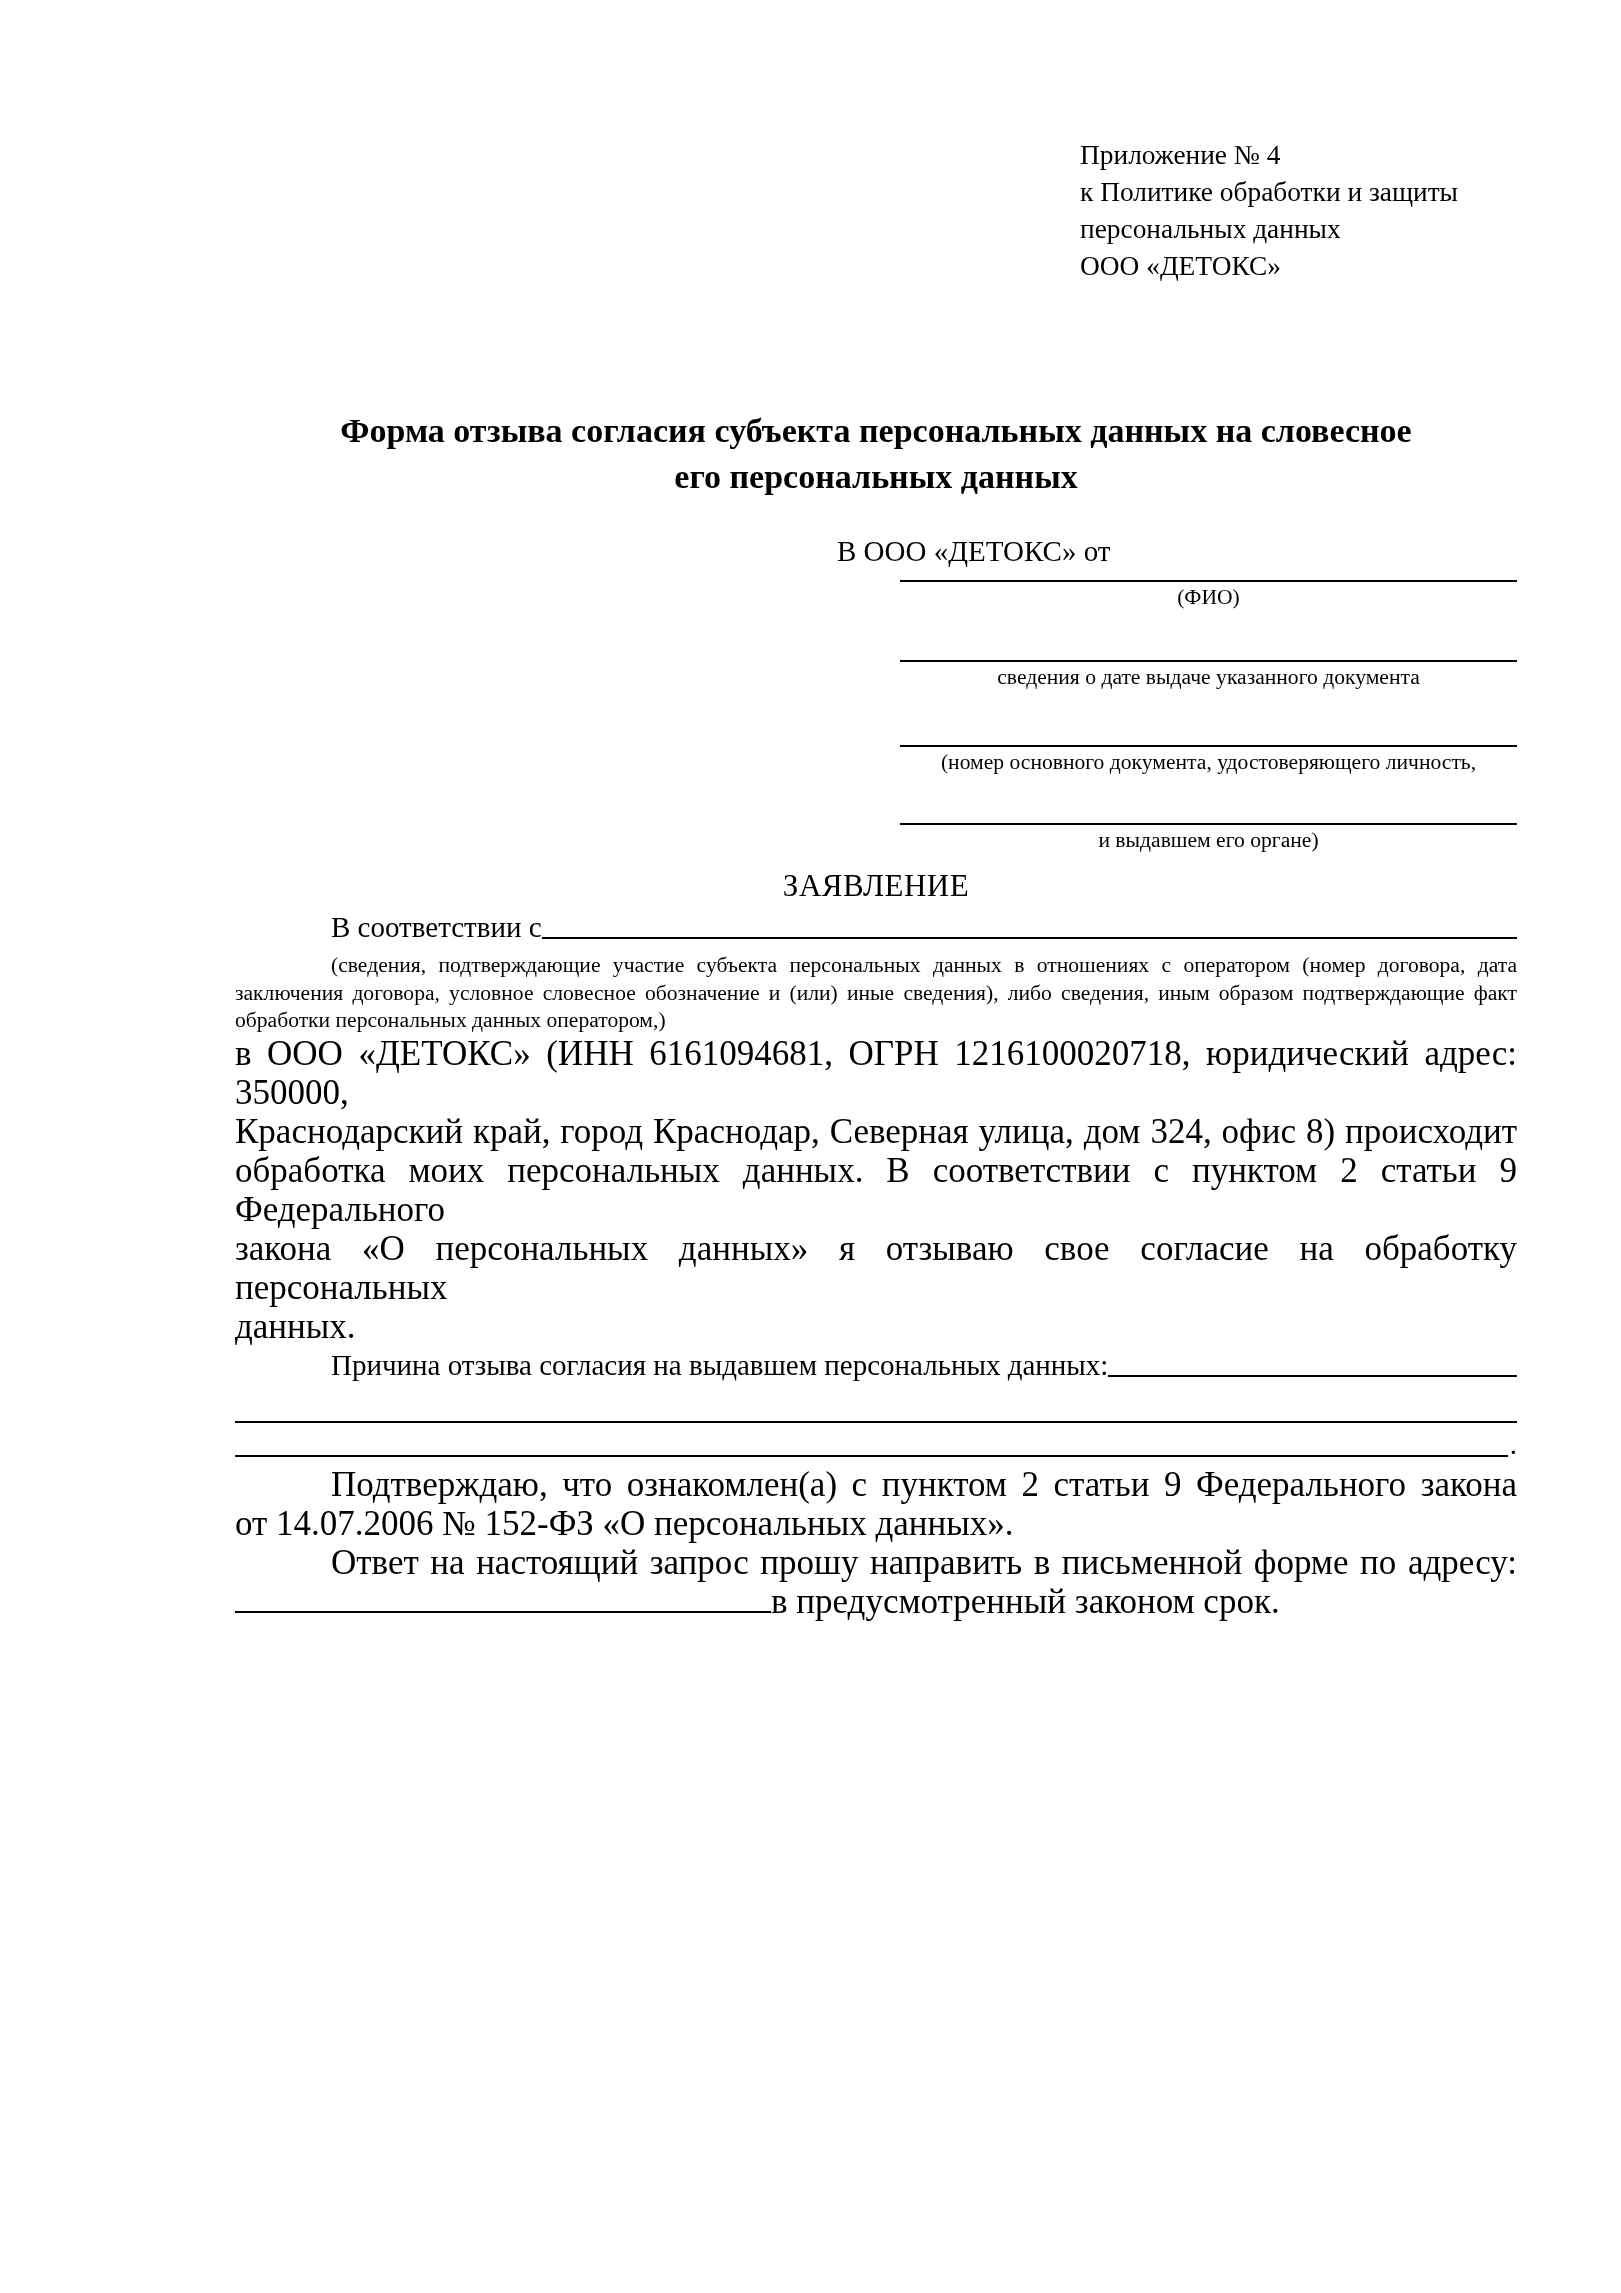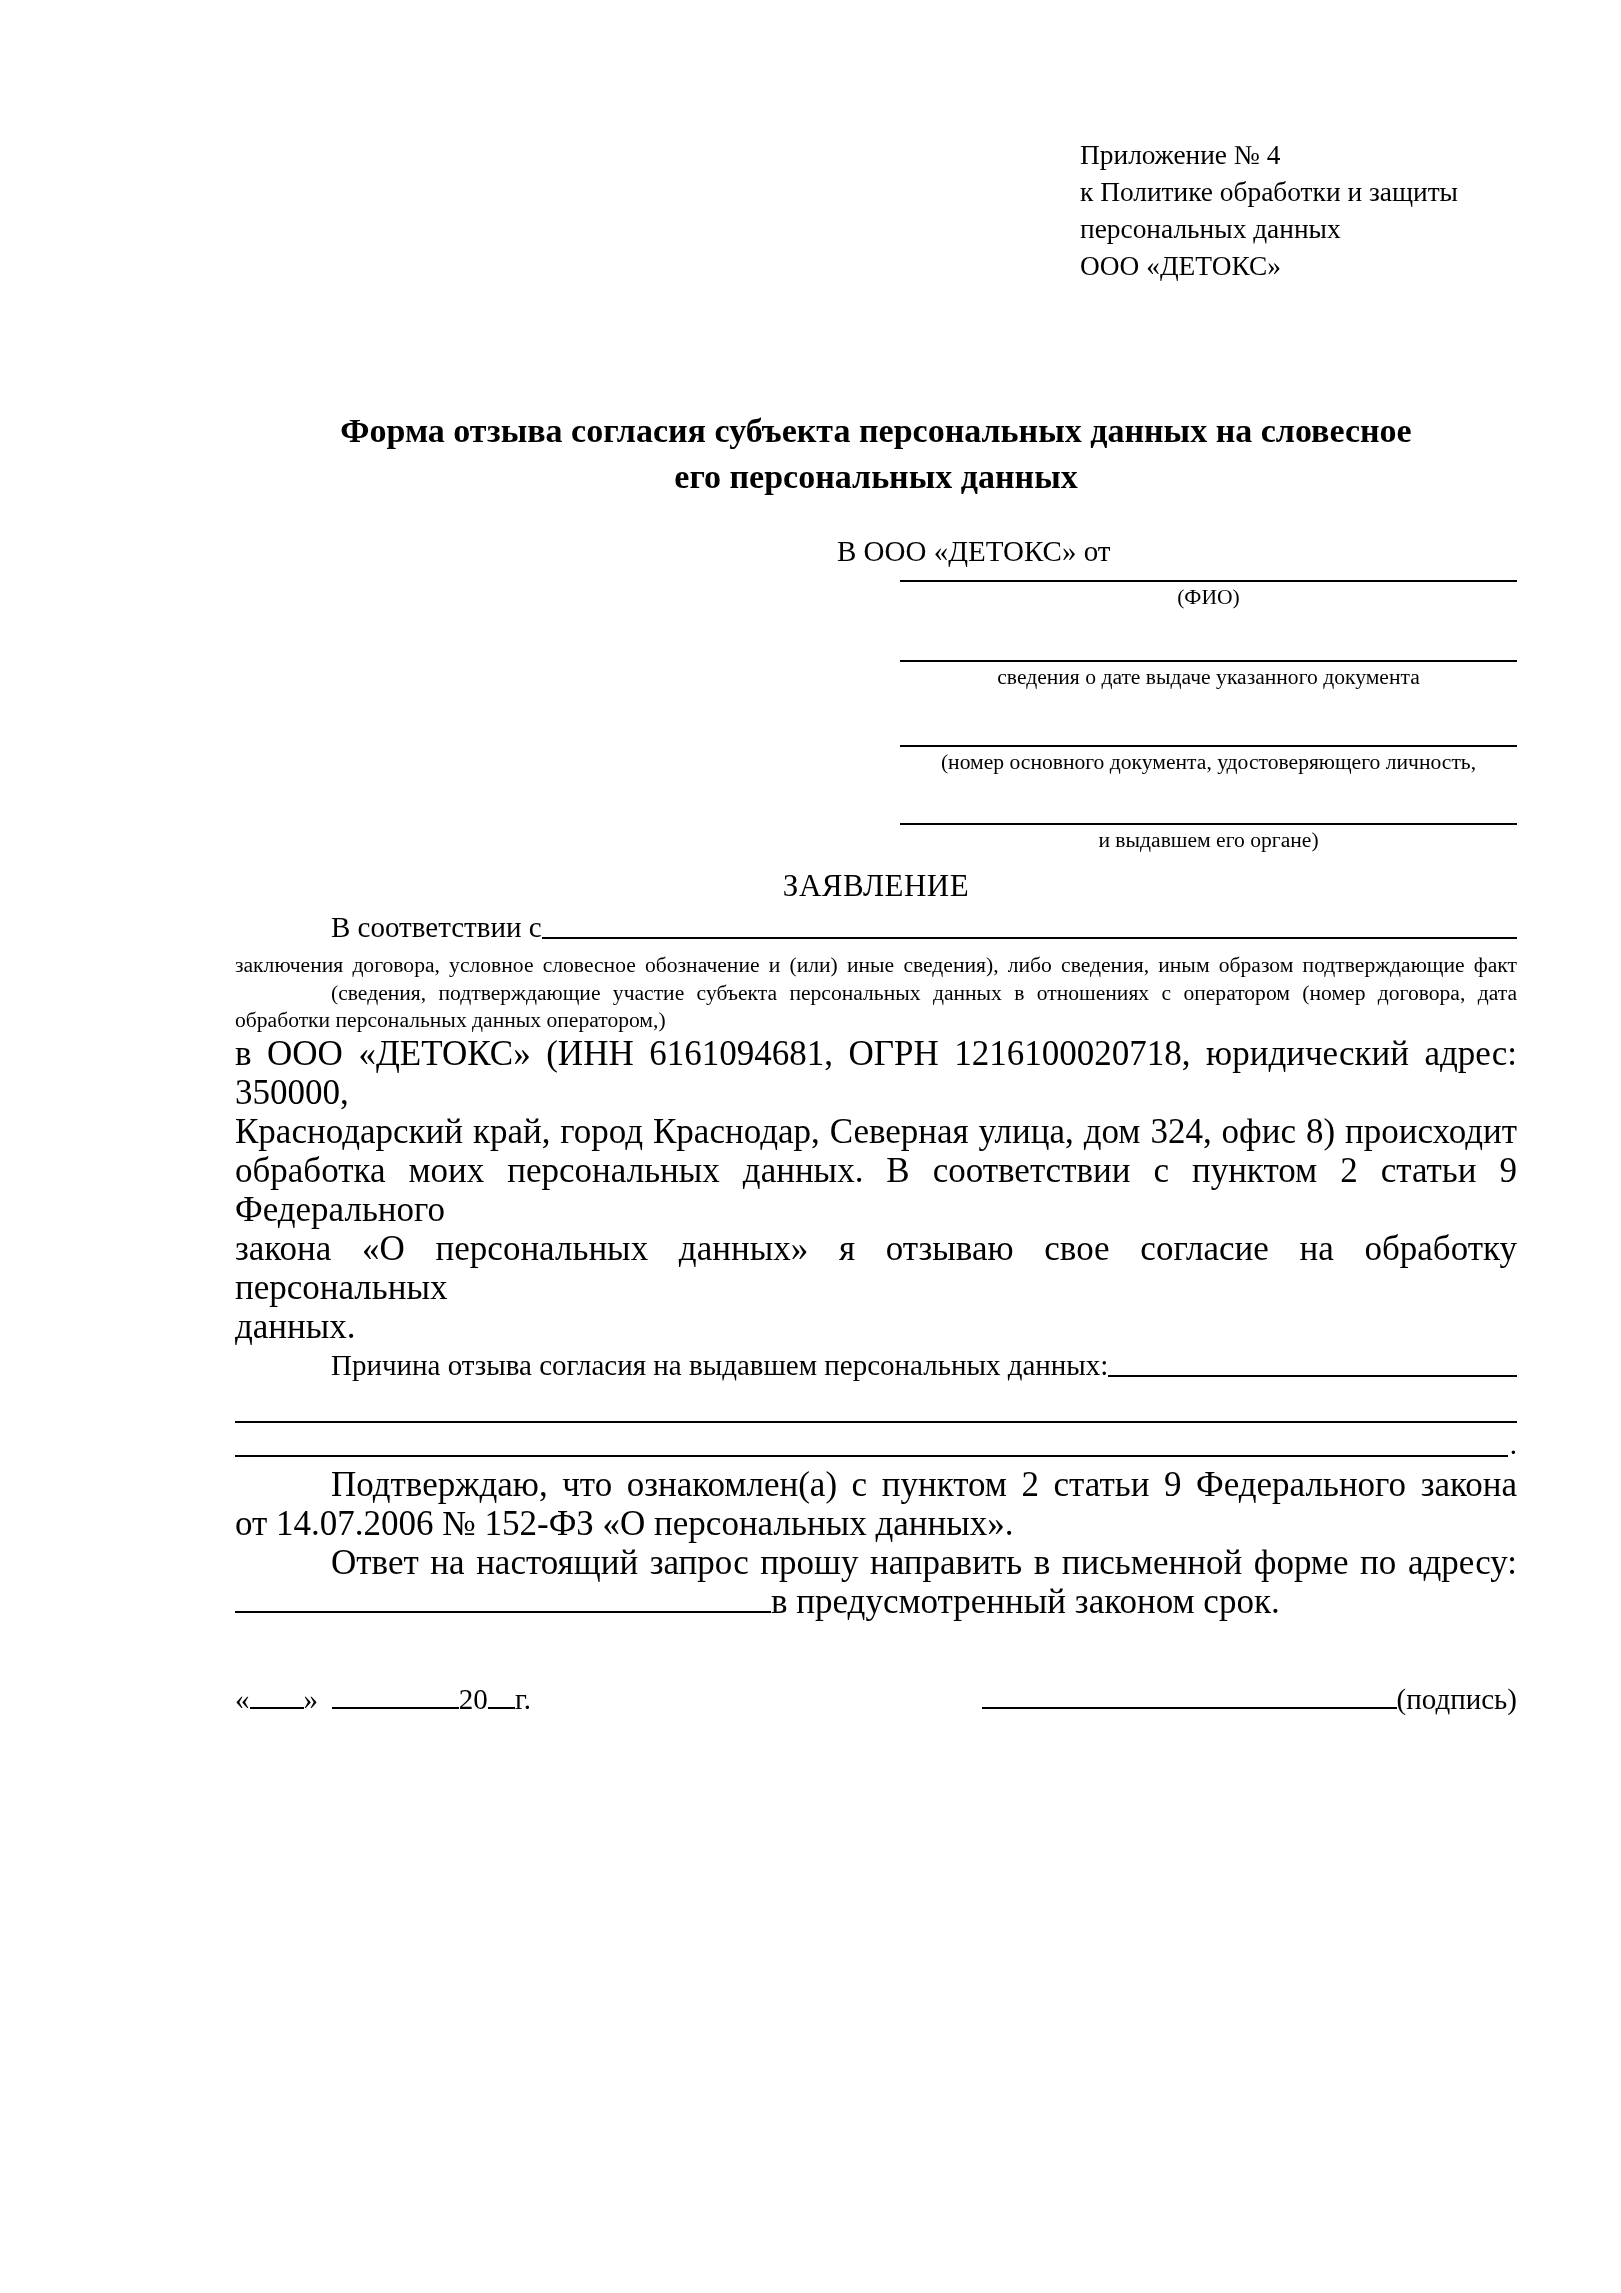--- a/index.html
+++ b/index.html
@@ -89,22 +89,22 @@
     </div>
 
     <div class="heading">ЗАЯВЛЕНИЕ</div>
 
     <div class="row-flex accordance">
       <span class="lbl ind">В соответствии с</span>
       <span class="fill"></span>
     </div>
 
     <div class="footnote">
+      <div class="fn-just ind">(сведения, подтверждающие участие субъекта персональных данных в отношениях с оператором (номер договора, дата</div>
       <div class="fn-just">заключения договора, условное словесное обозначение и (или) иные сведения), либо сведения, иным образом подтверждающие факт</div>
-      <div class="fn-just ind">(сведения, подтверждающие участие субъекта персональных данных в отношениях с оператором (номер договора, дата</div>
       <div>обработки персональных данных оператором,)</div>
     </div>
 
     <div>
       <div class="line just">в ООО «ДЕТОКС» (ИНН 6161094681, ОГРН 1216100020718, юридический адрес: 350000,</div>
       <div class="line just">Краснодарский край, город Краснодар, Северная улица, дом 324, офис 8) происходит</div>
       <div class="line just">обработка моих персональных данных. В соответствии с пунктом 2 статьи 9 Федерального</div>
       <div class="line just">закона «О персональных данных» я отзываю свое согласие на обработку персональных</div>
       <div class="line">данных.</div>
     </div>
@@ -123,20 +123,16 @@
 
     <div>
       <div class="line just ind">Подтверждаю, что ознакомлен(а) с пунктом 2 статьи 9 Федерального закона</div>
       <div class="line">от 14.07.2006 № 152-ФЗ «О персональных данных».</div>
     </div>
 
     <div class="line just ind">Ответ на настоящий запрос прошу направить в письменной форме по адресу:</div>
 
     <div class="line nowrap"><span class="uline addr-uline"></span><span>в предусмотренный законом срок.</span></div>
 
-    <div class="sigrow">
-      <div class="nowrap"><span>«</span><span class="uline u-day"></span><span>»</span><span class="uline u-month"></span><span>20</span><span class="uline u-year"></span><span>г.</span></div>
-      <div class="nowrap"><span class="uline u-sign"></span><span>(подпись)</span></div>
-    </div>
 
   </div>
 </div>
 
 
 </body></html>

